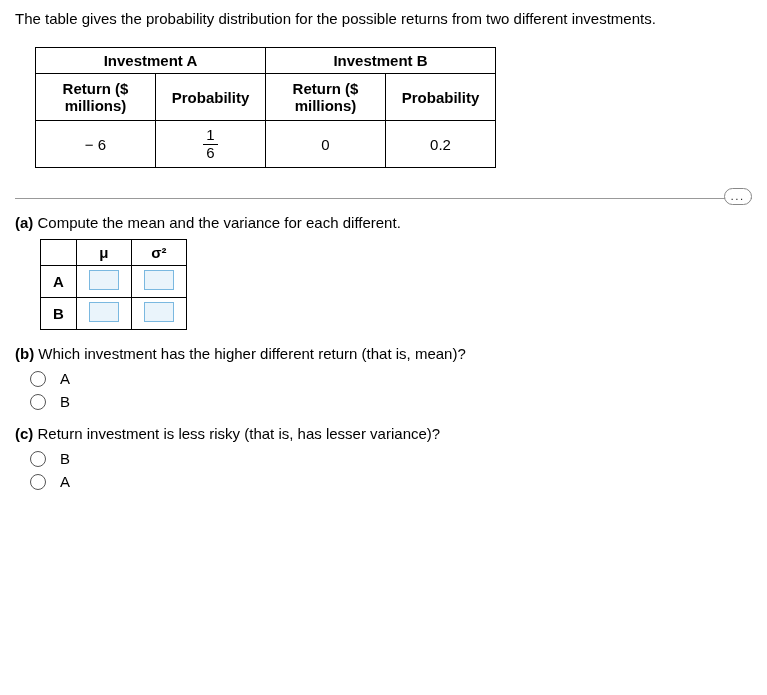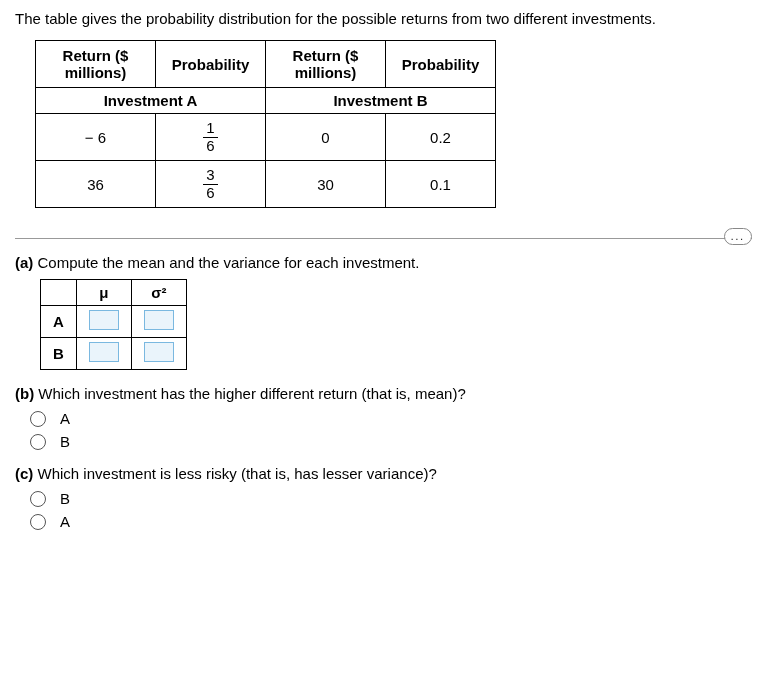--- a/index.html
+++ b/index.html
@@ -4,21 +4,21 @@
   <style>
     * { box-sizing: border-box; margin: 0; padding: 0; }
     body {
       font-family: Arial, sans-serif;
       font-size: 15px;
       color: #000;
       padding: 10px 15px;
       width: 767px;
       background: #fff;
     }
-    .intro { margin-bottom: 13px; }
+    .intro { margin-bottom: 20px; }
     .main-table {
       border-collapse: collapse;
       margin-left: 20px;
       margin-bottom: 30px;
     }
     .main-table th, .main-table td {
       border: 1px solid #000;
       text-align: center;
       padding: 6px 10px;
       font-size: 15px;
@@ -88,52 +88,46 @@
     .bold { font-weight: bold; }
   </style>
 </head>
 <body>
 
 <p class="intro">The table gives the probability distribution for the possible returns from two different investments.</p>
 
 <table class="main-table">
   <tbody>
       <tr>
+    <th colspan="2" class="group-header">Investment A</th>
+    <th colspan="2" class="group-header">Investment B</th>
+  </tr>
+  <tr>
     <th class="sub-header return-col">Return ($ millions)</th>
     <th class="sub-header prob-col">Probability</th>
     <th class="sub-header return-col">Return ($ millions)</th>
     <th class="sub-header prob-col">Probability</th>
   </tr>
   <tr>
-    <th colspan="2" class="group-header">Investment A</th>
-    <th colspan="2" class="group-header">Investment B</th>
-  </tr>
-  <tr>
     <td>− 6</td>
     <td><span class="frac"><span class="num">1</span><span class="den">6</span></span></td>
     <td>0</td>
     <td>0.2</td>
-  </tr>
-  <tr>
-    <td>36</td>
-    <td><span class="frac"><span class="num">3</span><span class="den">6</span></span></td>
-    <td>30</td>
-    <td>0.1</td>
   </tr>
 </tbody>
   </table>
 
 <div style="position:relative;">
   <hr class="hr-line">
   <span class="more-btn">...</span>
 </div>
 
 <div class="question">
   <span class="bold">(a)</span>
-  <span>Compute the mean and the variance for each investment.</span>
+  <span>Compute the mean and the variance for each different.</span>
   <table class="stats-table">
     <tbody>
         <tr>
       <th></th>
       <th class="bold">μ</th>
       <th class="bold">σ²</th>
     </tr>
     <tr>
       <td class="bold">A</td>
       <td><span class="inp"></span></td>
@@ -158,21 +152,21 @@
     </div>
     <div class="radio-item">
       <span class="radio-circle"></span>
       <span>B</span>
     </div>
   </div>
 </div>
 
 <div class="question">
   <span class="bold">(c)</span>
-  <span>Which investment is less risky (that is, has lesser variance)?</span>
+  <span>Return investment is less risky (that is, has lesser variance)?</span>
   <div class="radio-list">
     <div class="radio-item">
       <span class="radio-circle"></span>
       <span>B</span>
     </div>
     <div class="radio-item">
       <span class="radio-circle"></span>
       <span>A</span>
     </div>
   </div>

